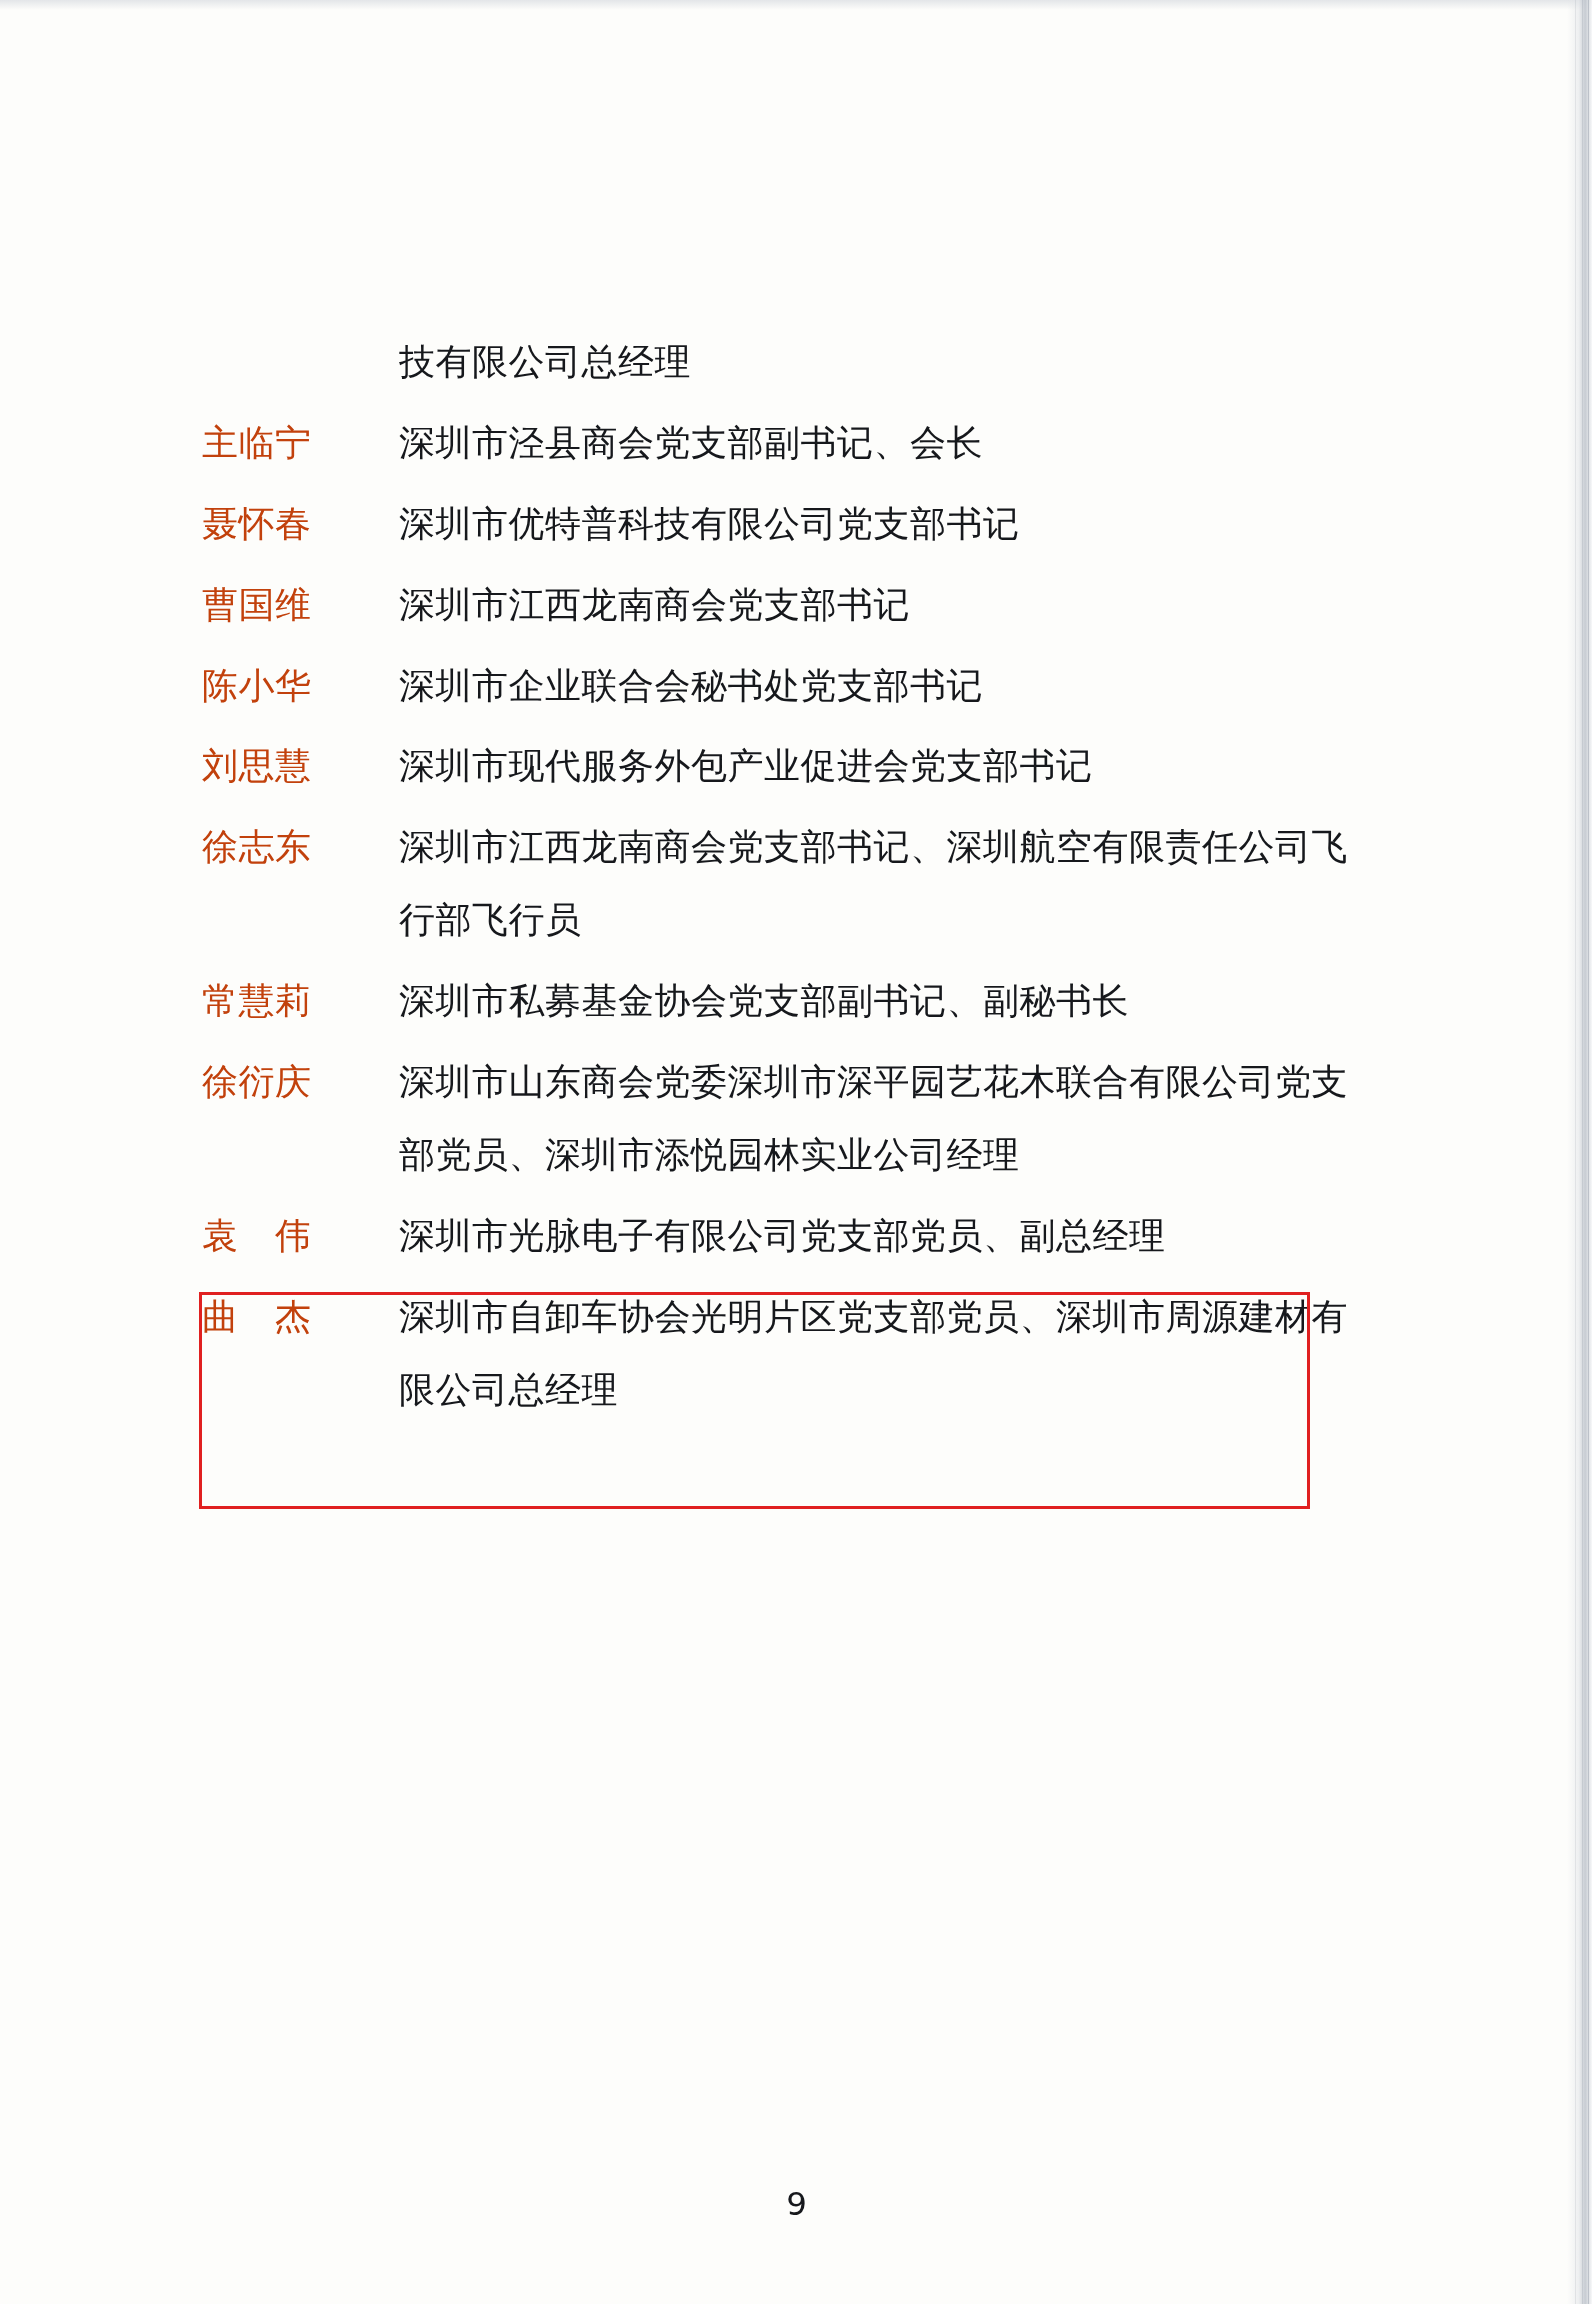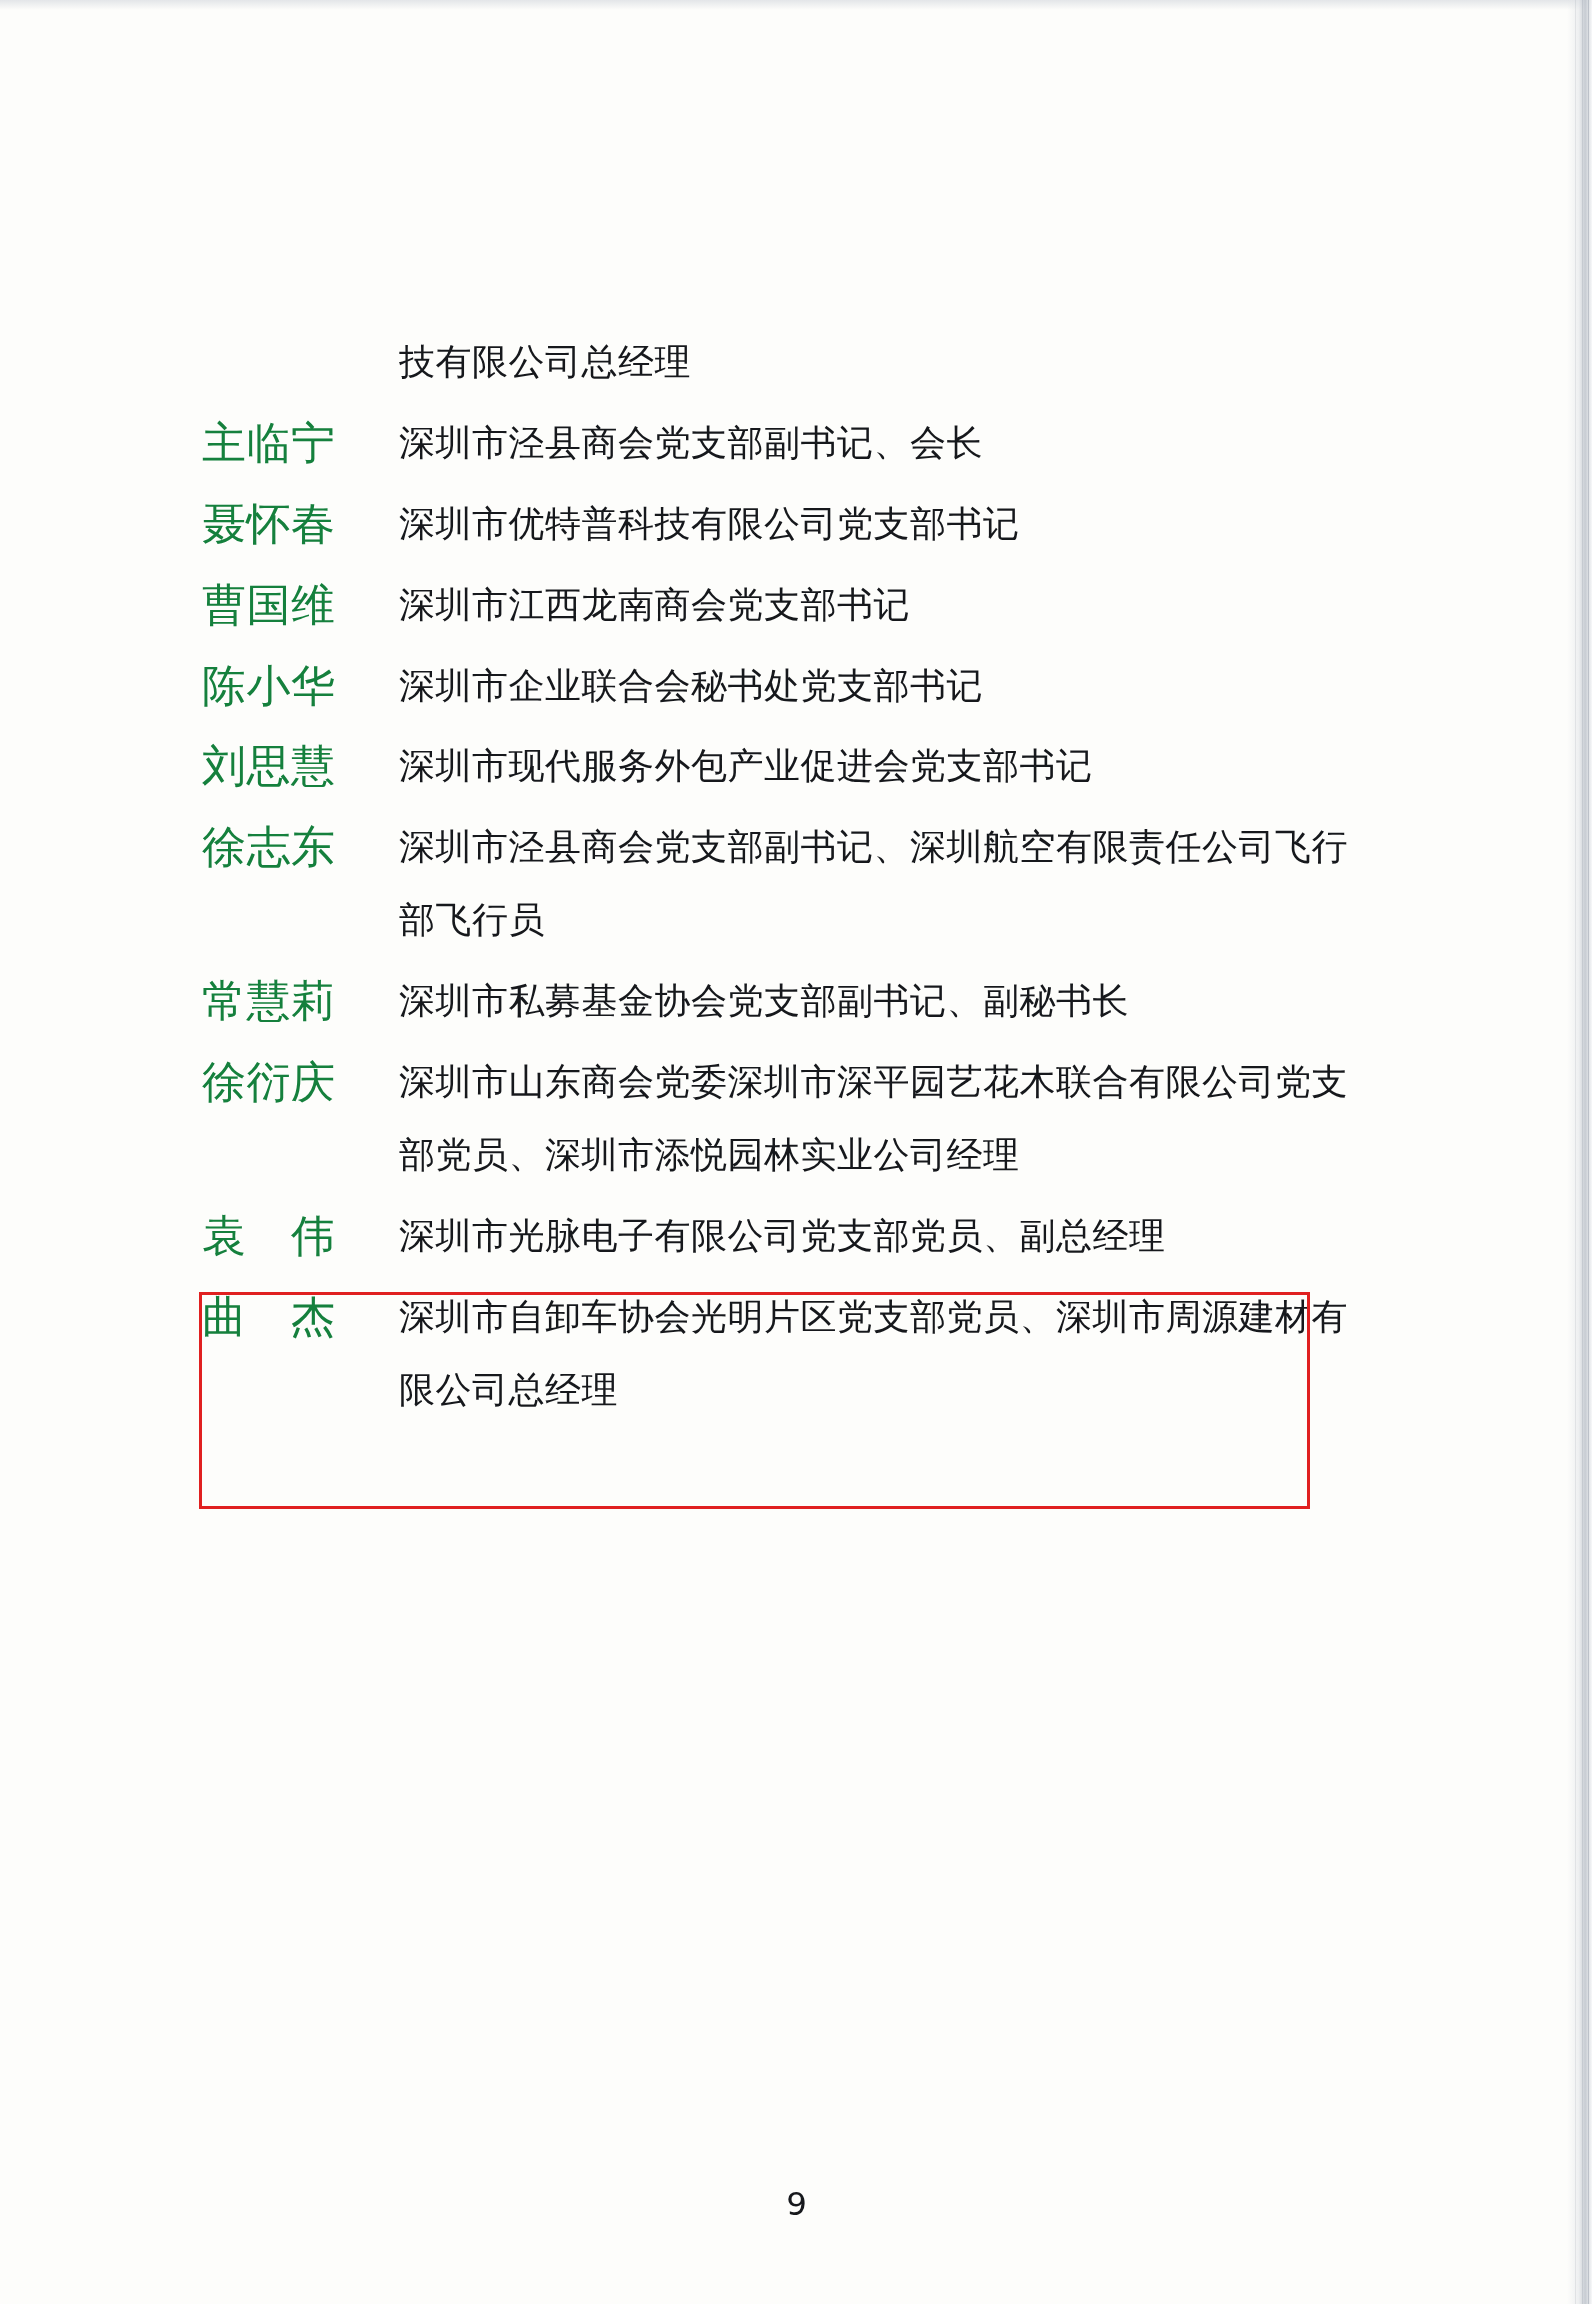--- a/index.html
+++ b/index.html
@@ -55,23 +55,23 @@
     width: 1162px;
   }
   .entry {
     display: flex;
     align-items: flex-start;
     margin-bottom: 7.9px;
   }
   .entry .name {
     width: 197px;
     flex: 0 0 197px;
-    font-size: 44px;
+    font-size: 36px;
     line-height: 73px;
-    color: #15803d;
+    color: #c2410c;
     letter-spacing: 0.5px;
     white-space: pre;
   }
   .entry .title {
     flex: 1;
     font-size: 36px;
     line-height: 73px;
     color: #16181c;
     letter-spacing: 0.5px;
   }
@@ -141,21 +141,21 @@
       </div>
 
       <div class="entry">
         <div class="name">刘思慧</div>
         <div class="title">深圳市现代服务外包产业促进会党支部书记</div>
       </div>
 
 
       <div class="entry">
         <div class="name">徐志东</div>
-        <div class="title">深圳市泾县商会党支部副书记、深圳航空有限责任公司飞行部飞行员</div>
+        <div class="title">深圳市江西龙南商会党支部书记、深圳航空有限责任公司飞行部飞行员</div>
       </div>
 
       <div class="entry">
         <div class="name">常慧莉</div>
         <div class="title">深圳市私募基金协会党支部副书记、副秘书长</div>
       </div>
 
       <div class="entry">
         <div class="name">徐衍庆</div>
         <div class="title">深圳市山东商会党委深圳市深平园艺花木联合有限公司党支部党员、深圳市添悦园林实业公司经理</div>

